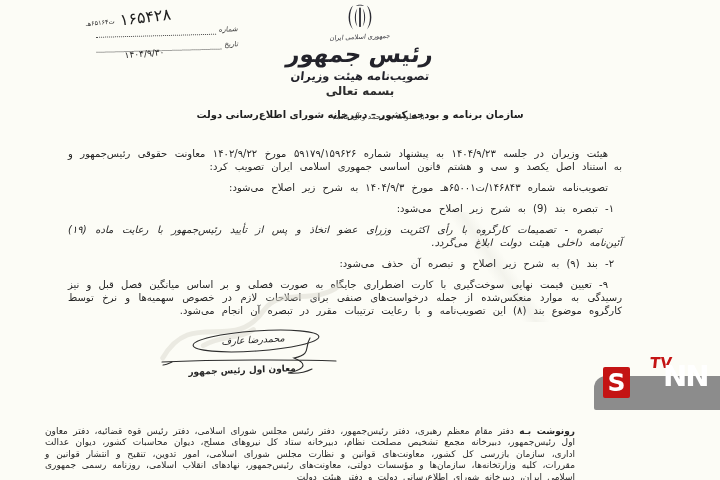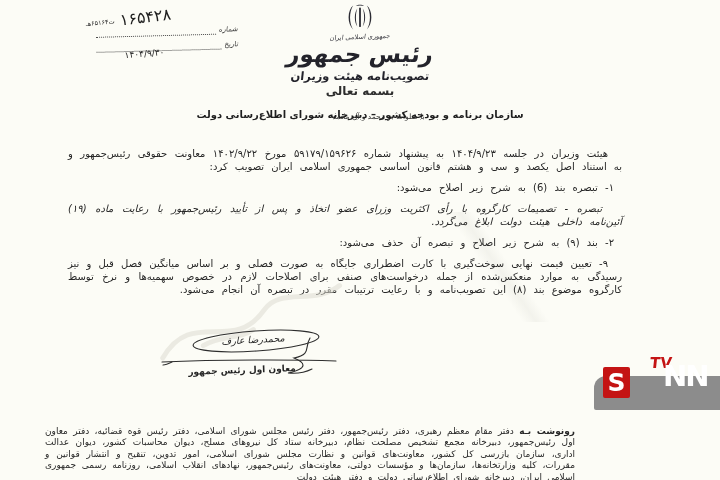--- a/index.html
+++ b/index.html
@@ -129,21 +129,22 @@
     <div class="b1">بسمه تعالی</div>
     <div class="b2">با صلوات بر محمد و آل محمد</div>
   </div>
 
   <div class="addressees">
     <div>سازمان برنامه و بودجه کشور – دبیرخانه شورای اطلاع‌رسانی دولت</div>
   </div>
 
   <div class="body-block">
     <p class="p-intro">هیئت وزیران در جلسه ۱۴۰۴/۹/۲۳ به پیشنهاد شماره ۵۹۱۷۹/۱۵۹۶۲۶ مورخ ۱۴۰۲/۹/۲۲ معاونت حقوقی رئیس‌جمهور و به استناد اصل یکصد و سی و هشتم قانون اساسی جمهوری اسلامی ایران تصویب کرد:</p>
-    <p class="p-item">۱- تبصره بند (6) به شرح زیر اصلاح می‌شود:</p>
+    <p class="p-decree">تصویب‌نامه شماره ۱۴۶۸۴۳/ت۶۵۰۰۱هـ مورخ ۱۴۰۴/۹/۳ به شرح زیر اصلاح می‌شود:</p>
+    <p class="p-item">۱- تبصره بند (9) به شرح زیر اصلاح می‌شود:</p>
     <p class="p-note">تبصره - تصمیمات کارگروه با رأی اکثریت وزرای عضو اتخاذ و پس از تأیید رئیس‌جمهور با رعایت ماده (۱۹) آئین‌نامه داخلی هیئت دولت ابلاغ می‌گردد.</p>
     <p class="p-item">۲- بند (۹) به شرح زیر اصلاح و تبصره آن حذف می‌شود:</p>
     <p class="p-item9">۹- تعیین قیمت نهایی سوخت‌گیری با کارت اضطراری جایگاه به صورت فصلی و بر اساس میانگین فصل قبل و نیز رسیدگی به موارد منعکس‌شده از جمله درخواست‌های صنفی برای اصلاحات لازم در خصوص سهمیه‌ها و نرخ توسط کارگروه موضوع بند (۸) این تصویب‌نامه و با رعایت ترتیبات مقرر در تبصره آن انجام می‌شود.</p>
   </div>
 
   <svg class="watermark" width="220" height="70">
     <g fill="none" stroke="#deddd2" stroke-width="5" stroke-linecap="round">
       <path d="M18 58 C 55 12 88 66 126 26 C 146 6 176 30 204 14"></path>
       <path d="M60 52 C 80 44 96 52 112 44"></path>
     </g>

